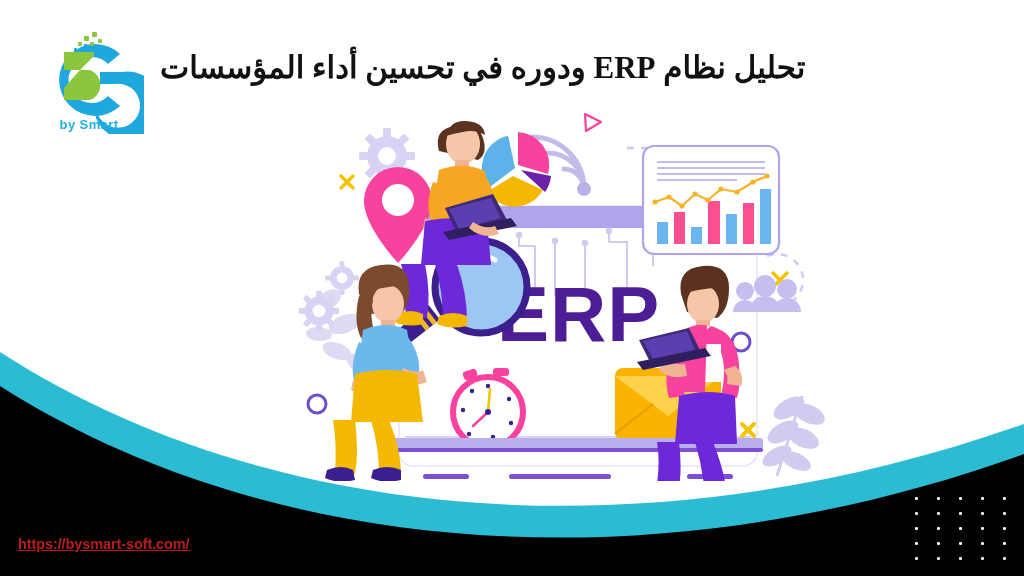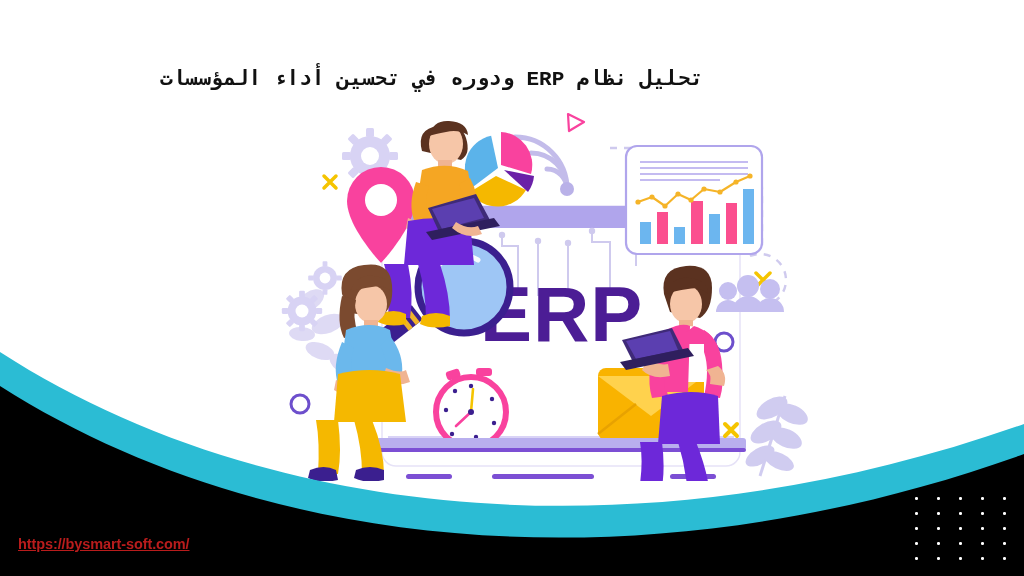--- a/index.html
+++ b/index.html
@@ -18,45 +18,45 @@
   
   .logo-box { position:absolute; left:34px; top:26px; width:110px; height:108px; }
   .logo-text {
     position:absolute; left:0; bottom:2px; width:110px; text-align:center;
     font-size:13px; font-weight:bold; color:#23aee0; letter-spacing:0.4px;
     font-family:"Liberation Sans", sans-serif;
   }
 
   
   .headline {
-    position:absolute; left:160px; top:48px; width:850px; height:64px;
+    position:absolute; left:160px; top:36px; width:850px; height:64px;
     display:flex; align-items:center; justify-content:flex-end;
     direction:rtl; text-align:right;
-    font-family:Liberation Mono, monospace;
-    font-size:21px; font-weight:bold; color:#111111;
+    font-family:Liberation Serif, serif;
+    font-size:31px; font-weight:bold; color:#111111;
     line-height:1.25; white-space:nowrap;
   }
 
   
   .url {
     position:absolute; left:18px; top:536px;
     font-size:14.5px; font-weight:bold; color:#b91c1c;
     text-decoration:underline; letter-spacing:-0.1px;
     font-family:"Liberation Sans", sans-serif;
   }
 
   
   .dot-grid { position:absolute; left:915px; top:497px; width:96px; height:66px; }
   .dot-grid i {
     position:absolute; width:2.6px; height:2.6px; background:#ffffff; border-radius:50%;
     display:block;
   }
 
   
-  .illo { position:absolute; left:280px; top:96px; width:560px; height:385px; }
+  .illo { position:absolute; left:297px; top:96px; width:560px; height:385px; }
 </style>
 </head>
 <body>
 
 <div id="stage">
 
   <div class="illo">
     <svg viewBox="0 0 560 385" width="560" height="385">
 
       <g fill="#d9d4f3" opacity="0.85">
@@ -341,20 +341,39 @@
       </g>
 
     </svg>
   </div>
 
   <svg class="wave-layer" viewBox="0 0 1024 576">
     <path d="M0 352 C 260 520, 640 560, 1024 424 L1024 576 L0 576 Z" fill="#2bbcd4"></path>
     <path d="M0 386 C 260 552, 640 592, 1024 454 L1024 576 L0 576 Z" fill="#000000"></path>
   </svg>
 
+  <div class="logo-box">
+    <svg viewBox="0 0 110 108" width="110" height="108">
+      <path d="M86 28 A36 36 0 1 0 86 80 L74 70 A23 23 0 1 1 74 38 Z" fill="#1fa8dd"></path>
+      <path d="M88 46 L66 46 L66 58 L80 58 A22 22 0 1 1 62 80 L62 92 A34 34 0 1 0 88 46 Z" fill="#1fa8dd"></path>
+      <path d="M60 26 L30 26 L30 44 L46 44 L30 62 L30 74 L56 74 A16 16 0 0 0 56 44 L46 44 L60 30 Z" fill="#8cc63f"></path>
+      <g fill="#8cc63f">
+        <rect x="50" y="10" width="5" height="5" rx="1"></rect>
+        <rect x="58" y="6" width="5" height="5" rx="1"></rect>
+        <rect x="44" y="16" width="4" height="4" rx="1"></rect>
+        <rect x="56" y="16" width="4" height="4" rx="1"></rect>
+        <rect x="64" y="13" width="4" height="4" rx="1"></rect>
+      </g>
+      <g fill="#1fa8dd">
+        <rect x="50" y="18" width="3.4" height="3.4" rx="1"></rect>
+        <rect x="40" y="22" width="3" height="3" rx="1"></rect>
+      </g>
+    </svg>
+    <div class="logo-text">by Smart</div>
+  </div>
 
   <div class="headline">تحليل نظام ERP ودوره في تحسين أداء المؤسسات</div>
 
   <div class="url">https://bysmart-soft.com/</div>
 
   <div class="dot-grid">
       <i style="left: 0px; top: 0px; background: rgb(255, 255, 255);"></i>
       <i style="left: 22px; top: 0px; background: rgb(255, 255, 255);"></i>
       <i style="left: 44px; top: 0px; background: rgb(255, 255, 255);"></i>
       <i style="left: 66px; top: 0px; background: rgb(255, 255, 255);"></i>

